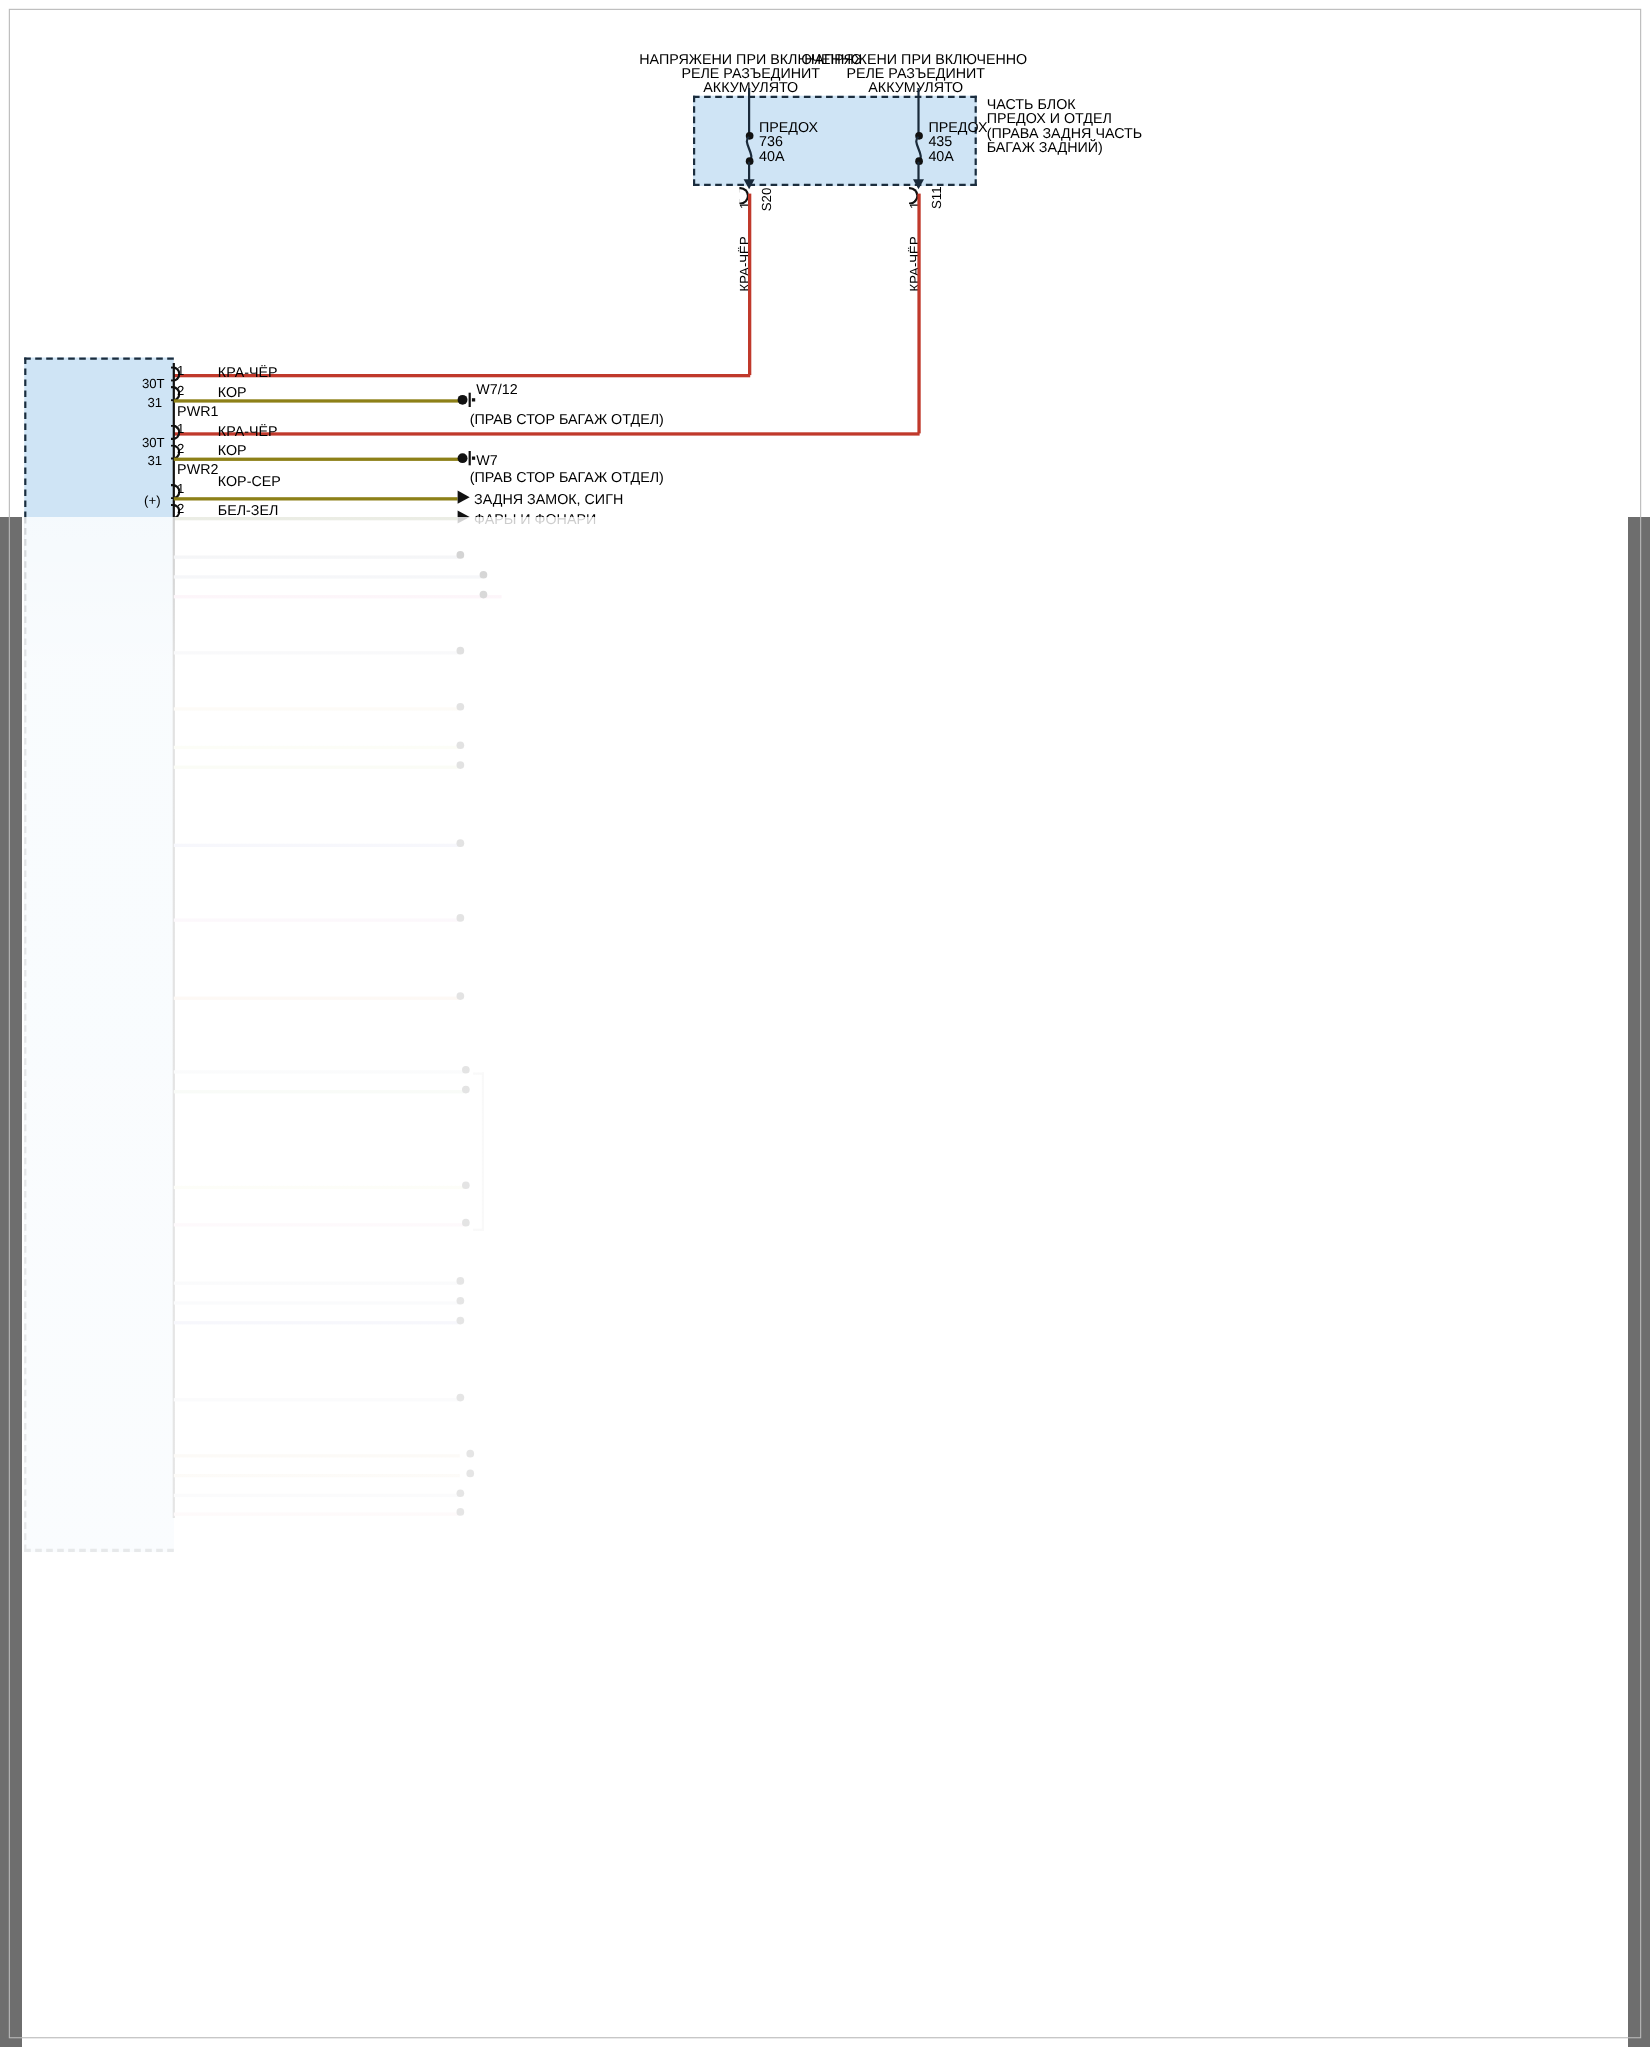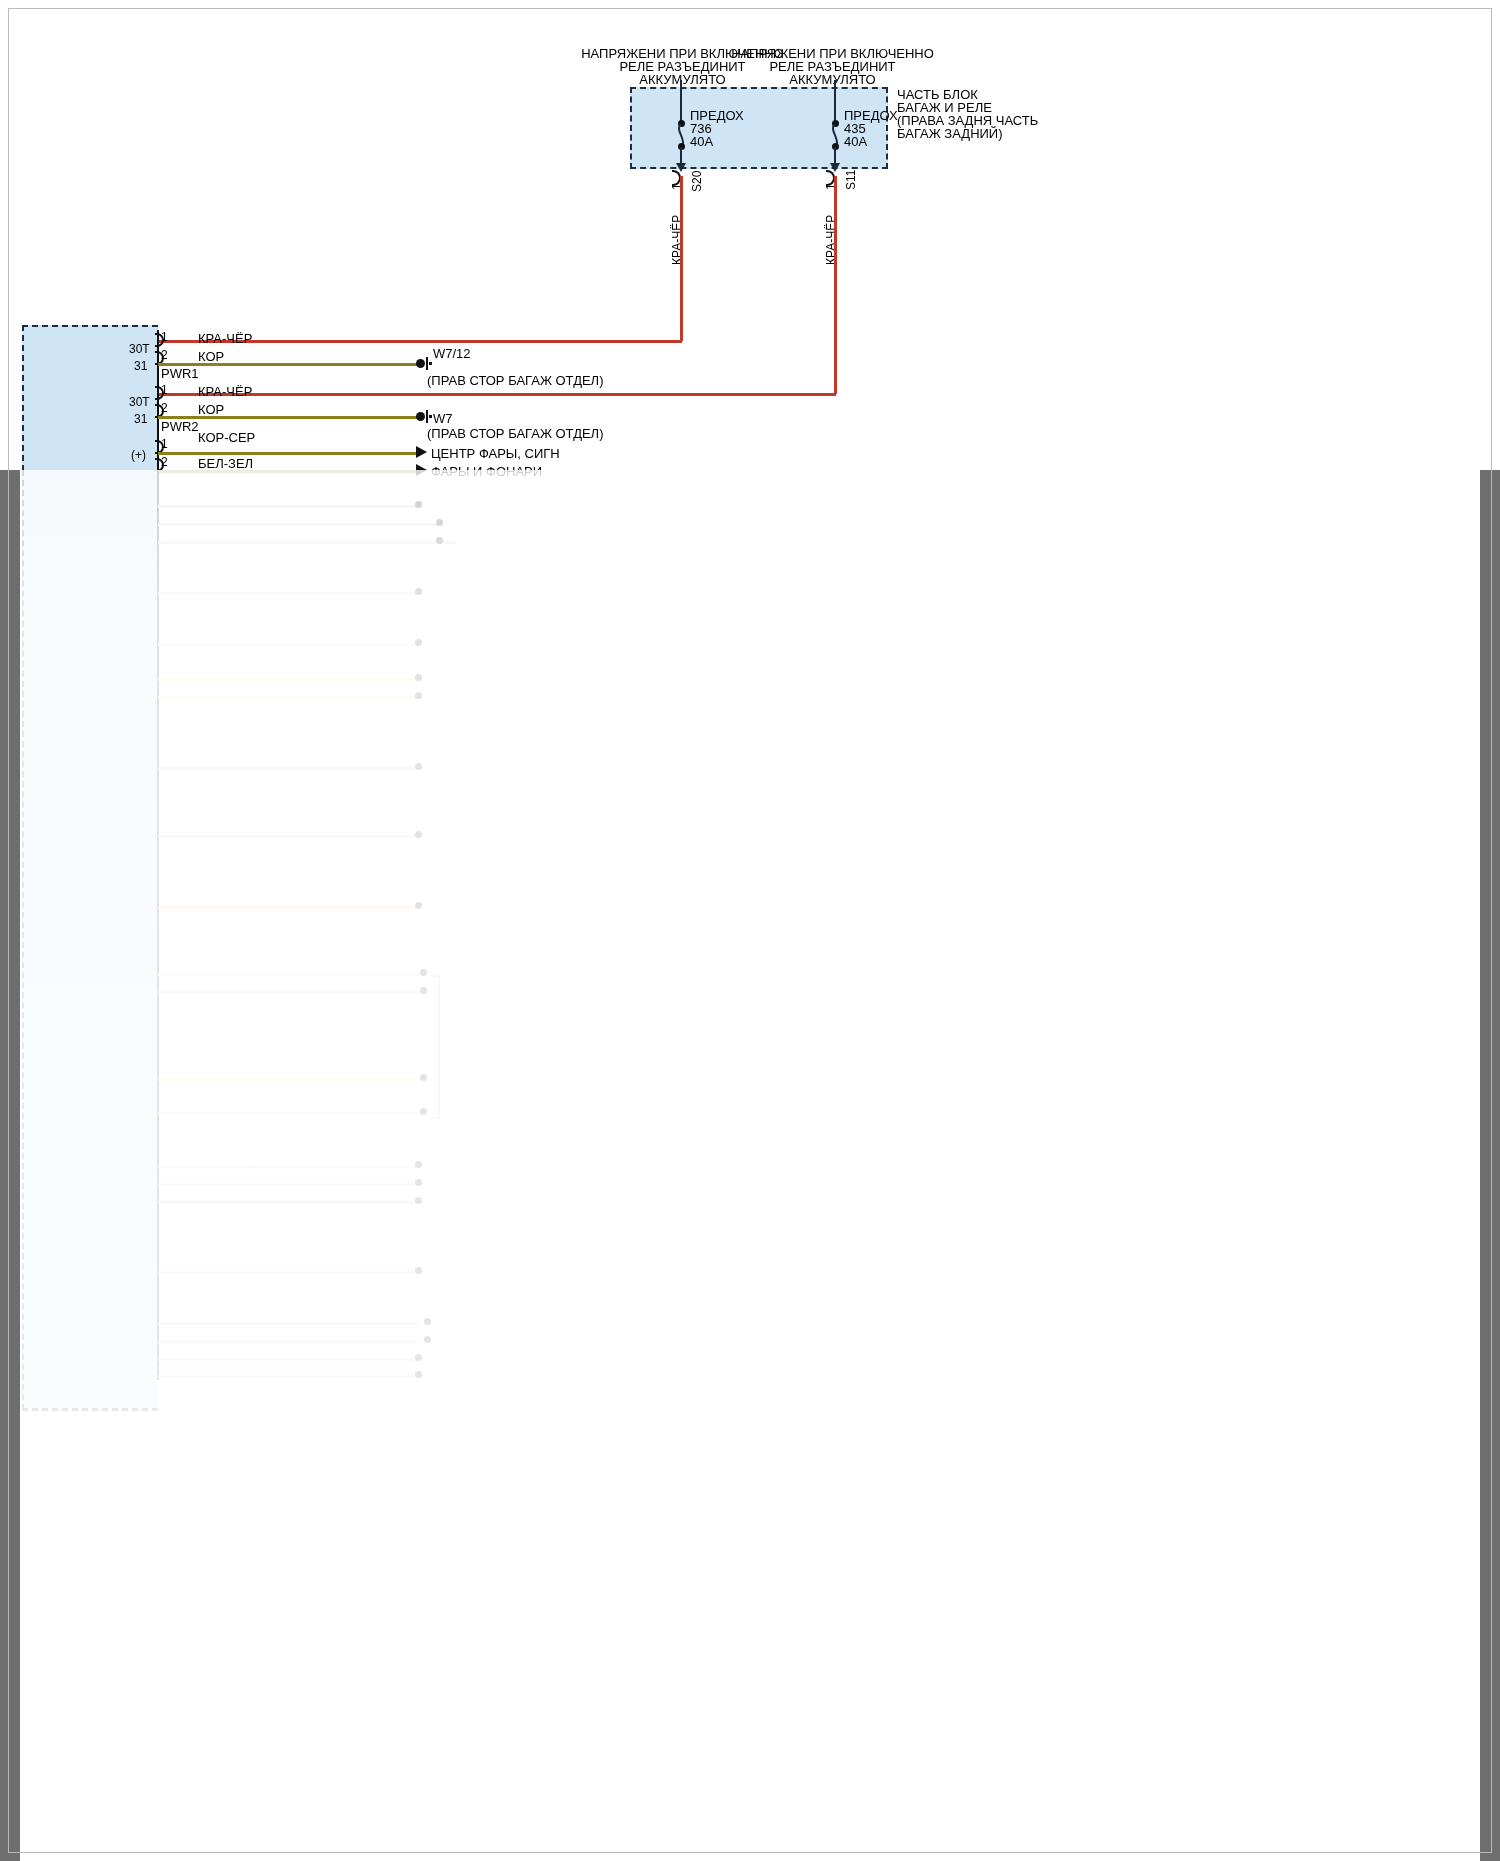--- a/index.html
+++ b/index.html
@@ -68,21 +68,21 @@
 
     <div class="txt c" style="left:555px;top:46px;width:255px;">НАПРЯЖЕНИ ПРИ ВКЛЮЧЕННО</div>
     <div class="txt c" style="left:555px;top:59px;width:255px;">РЕЛЕ РАЗЪЕДИНИТ</div>
     <div class="txt c" style="left:555px;top:72px;width:255px;">АККУМУЛЯТО</div>
 
     <div class="txt c" style="left:705px;top:46px;width:255px;">НАПРЯЖЕНИ ПРИ ВКЛЮЧЕННО</div>
     <div class="txt c" style="left:705px;top:59px;width:255px;">РЕЛЕ РАЗЪЕДИНИТ</div>
     <div class="txt c" style="left:705px;top:72px;width:255px;">АККУМУЛЯТО</div>
 
     <div class="txt" style="left:897px;top:87px;">ЧАСТЬ БЛОК</div>
-    <div class="txt" style="left:897px;top:100px;">БАГАЖ И РЕЛЕ</div>
+    <div class="txt" style="left:897px;top:100px;">ПРЕДОХ И ОТДЕЛ</div>
     <div class="txt" style="left:897px;top:113px;">(ПРАВА ЗАДНЯ ЧАСТЬ</div>
     <div class="txt" style="left:897px;top:126px;">БАГАЖ ЗАДНИЙ)</div>
 
     <div class="thin" style="left:680px;top:80px;width:2px;height:44px;"></div>
     <div class="dot" style="left:678px;top:120px;"></div>
     <svg class="fuse" style="left:674px;top:124px;" viewBox="0 0 14 30">
       <path d="M7 0 C 0 6, 14 16, 7 24" stroke="#1a2a3a" stroke-width="2" fill="none"></path>
     </svg>
     <div class="dot" style="left:678px;top:143px;"></div>
     <div class="thin" style="left:680px;top:147px;width:2px;height:18px;"></div>
@@ -159,21 +159,21 @@
     <div class="txt" style="left:433px;top:411px;">W7</div>
     <div class="txt" style="left:427px;top:426px;">(ПРАВ СТОР БАГАЖ ОТДЕЛ)</div>
     <div class="txt" style="left:161px;top:419px;">PWR2</div>
 
     <div class="txt" style="left:131px;top:448px;font-size:12px;">(+)</div>
     <div class="conn-arc" style="left:155px;top:440px;height:14px;"></div>
     <div class="txt" style="left:161px;top:437px;font-size:12px;">1</div>
     <div class="txt" style="left:198px;top:430px;">КОР-СЕР</div>
     <div class="wire" style="left:158px;top:452px;width:258px;border-top-color:#8d8018;"></div>
     <div class="arrowrt" style="left:416px;top:446px;"></div>
-    <div class="txt" style="left:431px;top:446px;">ЦЕНТР ФАРЫ, СИГН</div>
+    <div class="txt" style="left:431px;top:446px;">ЗАДНЯ ЗАМОК, СИГН</div>
 
     <div class="conn-arc" style="left:155px;top:458px;height:14px;"></div>
     <div class="txt" style="left:161px;top:455px;font-size:12px;">2</div>
     <div class="txt" style="left:198px;top:456px;">БЕЛ-ЗЕЛ</div>
     <div class="wire" style="left:158px;top:470px;width:258px;border-top-color:#9aa37a;"></div>
     <div class="arrowrt" style="left:416px;top:464px;"></div>
     <div class="txt" style="left:431px;top:464px;">ФАРЫ И ФОНАРИ</div>
 
     <div>
 

